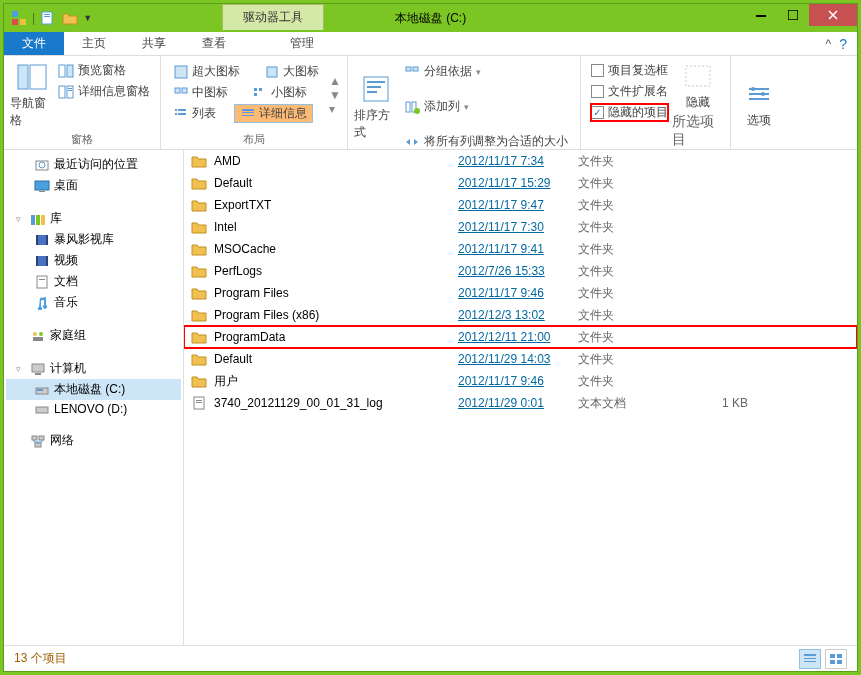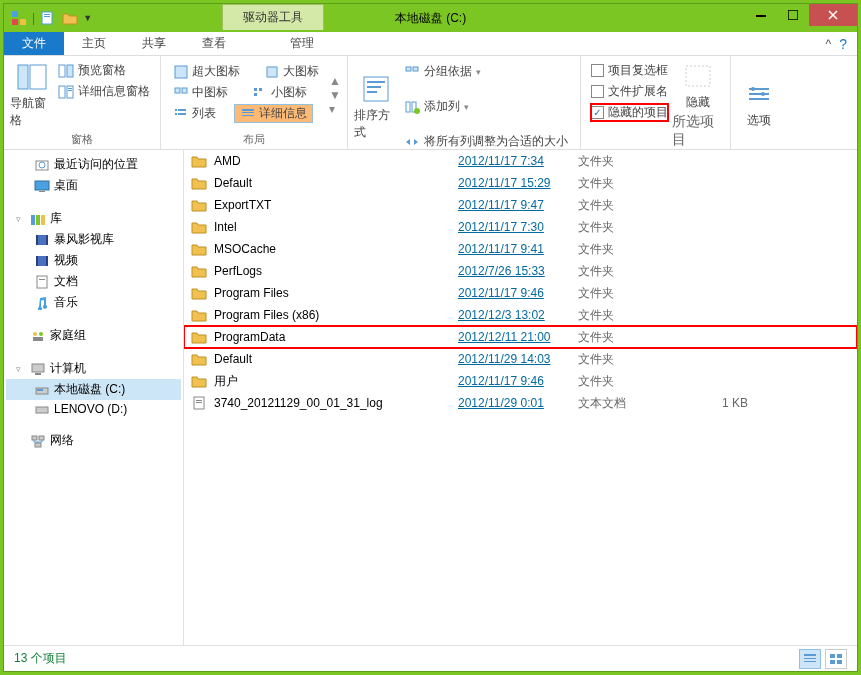--- a/index.html
+++ b/index.html
@@ -58,21 +58,21 @@
 .file-list { flex: 1; overflow: auto; }
 .file-row { display: flex; align-items: center; height: 22px; padding-left: 6px; }
 .file-row .fico { width: 18px; height: 16px; display: inline-flex; align-items: center; justify-content: center; margin-right: 6px; }
 .file-row .name { width: 244px; color: #000; }
 .file-row .date { width: 120px; color: #0369a1; text-decoration: underline; }
 .file-row .type { width: 100px; color: #666; }
 .file-row .size { width: 80px; color: #666; text-align: right; padding-right: 10px; }
 .file-row.hl { outline: 2px solid #ff0000; outline-offset: -1px; }
 
 
-.statusbar { height: 26px; border-top: 1px solid #e0e0e0; display: flex; align-items: center; padding: 0 10px; color: #15803d; }
+.statusbar { height: 26px; border-top: 1px solid #e0e0e0; display: flex; align-items: center; padding: 0 10px; color: #a16207; }
 .statusbar-right { margin-left: auto; display: flex; gap: 4px; }
 .view-toggle { width: 22px; height: 20px; border: 1px solid #ccc; display: flex; align-items: center; justify-content: center; }
 .view-toggle.active { background: #cde6f7; border-color: #92c0e0; }
 
 
 svg { display: block; }
 </style>
 </head>
 <body>
 

